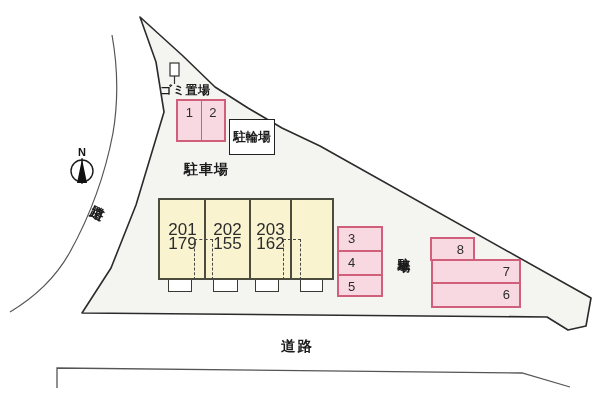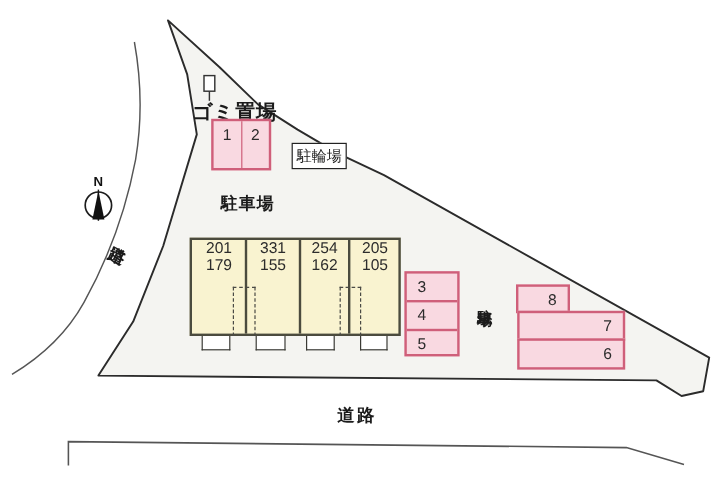--- a/index.html
+++ b/index.html
@@ -6,42 +6,42 @@
   .stage{
     position:relative;width:600px;height:400px;background:#ffffff;overflow:hidden;
     font-family:"Liberation Sans","DejaVu Sans",sans-serif;color:#1c1c1c;
   }
   .stage *{box-sizing:border-box;}
   svg.base{position:absolute;left:0;top:0;}
   .abs{position:absolute;}
   .lbl{position:absolute;white-space:nowrap;color:#1b1b1b;}
 
   
-  .garbage-lbl{left:160px;top:82px;font-size:17px;font-weight:bold;letter-spacing:0.5px;}
+  .garbage-lbl{left:160px;top:82px;font-size:12px;font-weight:bold;letter-spacing:0.5px;}
 
   
   .bike-spaces{left:176px;top:99px;width:50px;height:43px;
     background:var(--space-fill);border:2px solid var(--space-border);display:flex;}
   .bike-spaces .cell{flex:1;text-align:center;padding-top:4px;font-size:13px;color:#2c2c2c;}
   .bike-spaces .cell+.cell{border-left:1.5px solid var(--space-border);}
 
   
-  .bike-box{left:243px;top:119px;width:46px;height:22px;background:#ffffff;
+  .bike-box{left:229px;top:119px;width:46px;height:36px;background:#ffffff;
     border:1.5px solid #222;display:flex;align-items:center;justify-content:center;
-    font-size:12.5px;font-weight:normal;}
+    font-size:12.5px;font-weight:bold;}
 
   
   .parking-main{left:184px;top:161px;font-size:14px;font-weight:bold;letter-spacing:1px;}
 
   
   .building{left:158px;top:198px;width:176px;height:82px;
     background:var(--building-fill);border:2px solid var(--building-border);}
   .building .divider{position:absolute;top:0;bottom:0;width:1.5px;background:var(--building-border);}
-  .unit{position:absolute;top:0;width:45px;text-align:center;
-    font-size:13px;line-height:13.5px;color:#2c2c2c;}
+  .unit{position:absolute;top:23px;width:45px;text-align:center;
+    font-size:17px;line-height:13.5px;color:#2c2c2c;}
   .alcove{position:absolute;border:1.2px dashed #4a4a45;border-bottom:none;background:transparent;}
   .porch{position:absolute;height:12px;background:#ffffff;border:1.5px solid #3a3a35;border-top:none;}
 
   
   .mid-spaces{left:337px;top:226px;width:46px;height:71px;
     background:var(--space-fill);border:2px solid var(--space-border);}
   .mid-spaces .row{position:absolute;left:0;right:0;height:23px;
     font-size:13px;color:#2c2c2c;padding-left:9px;padding-top:3px;}
   .mid-spaces .hdiv{position:absolute;left:0;right:0;height:1.5px;background:var(--space-border);}
 
@@ -105,30 +105,26 @@
 
   <div class="abs building">
     <div class="divider" style="left:44px"></div>
     <div class="divider" style="left:89px"></div>
     <div class="divider" style="left:130px"></div>
     <div class="unit" style="left:0px">
       <div>201</div>
       <div>179</div>
     </div>
     <div class="unit" style="left:45px">
-      <div>331</div>
+      <div>202</div>
       <div>155</div>
     </div>
     <div class="unit" style="left:88px">
-      <div>254</div>
+      <div>203</div>
       <div>162</div>
-    </div>
-    <div class="unit" style="left:130px">
-      <div>205</div>
-      <div>105</div>
     </div>
 
     <div class="alcove" style="left:34px;top:39px;width:19px;height:41px"></div>
     <div class="alcove" style="left:123px;top:39px;width:18px;height:41px"></div>
   </div>
 
   <div class="abs porch" style="left:168px;top:280px;width:24px"></div>
   <div class="abs porch" style="left:213px;top:280px;width:25px"></div>
   <div class="abs porch" style="left:255px;top:280px;width:24px"></div>
   <div class="abs porch" style="left:300px;top:280px;width:23px"></div>

